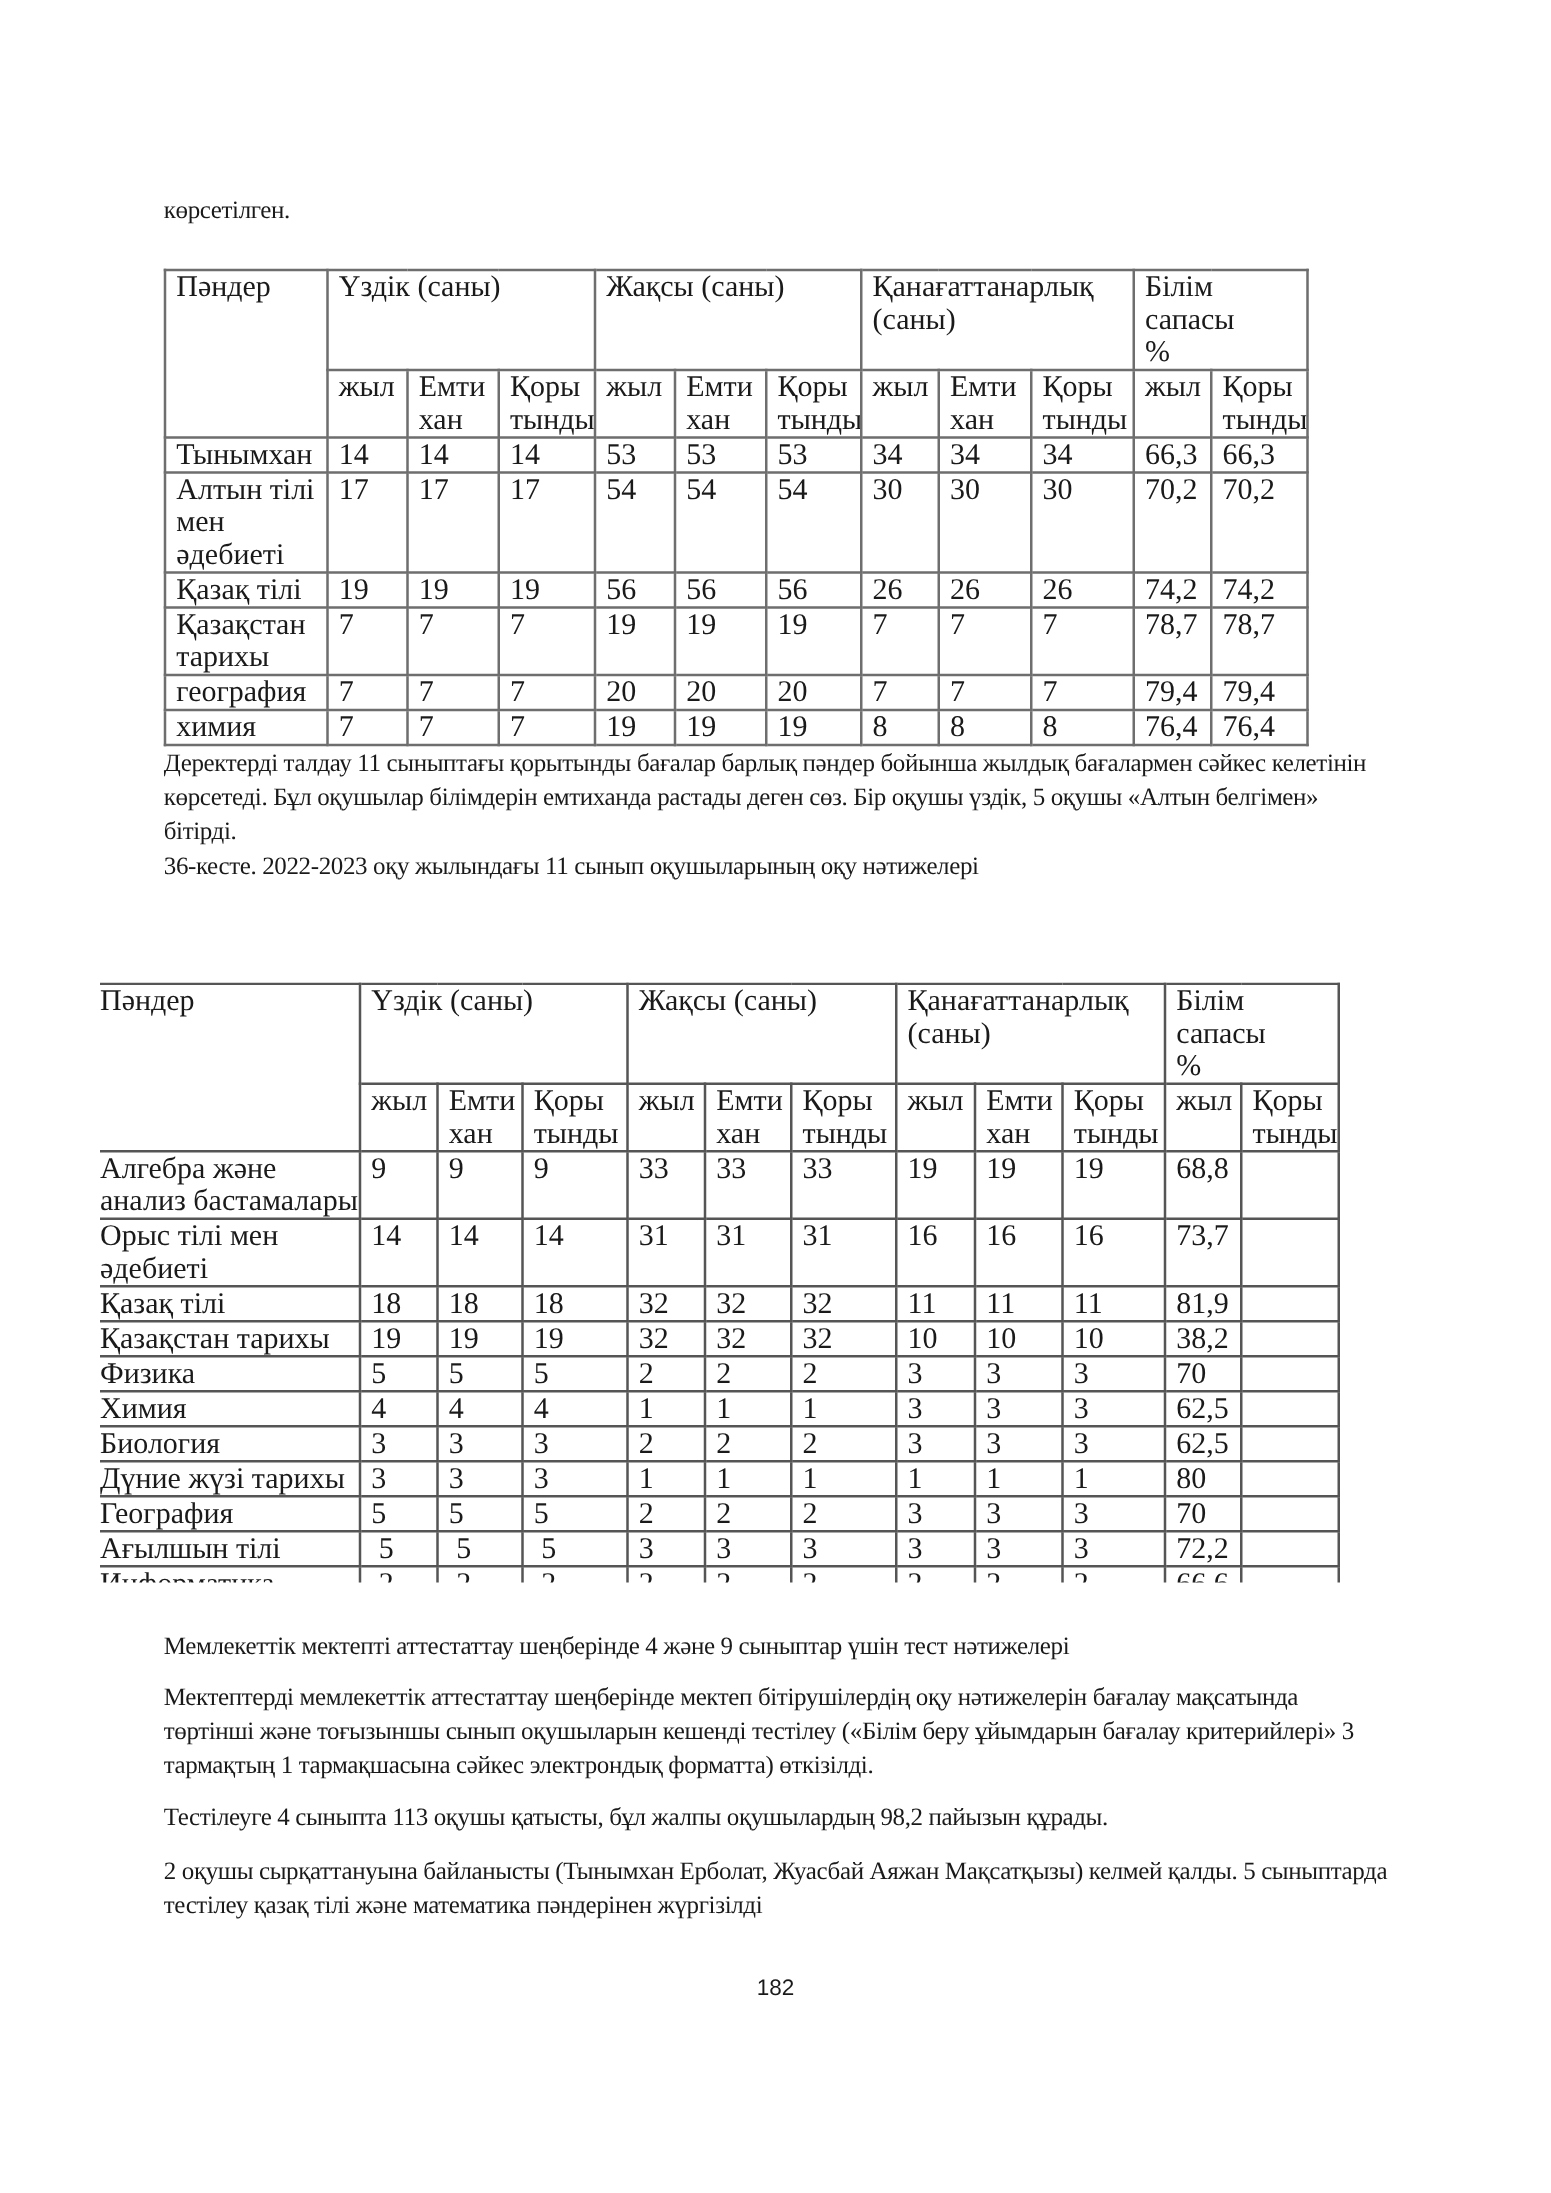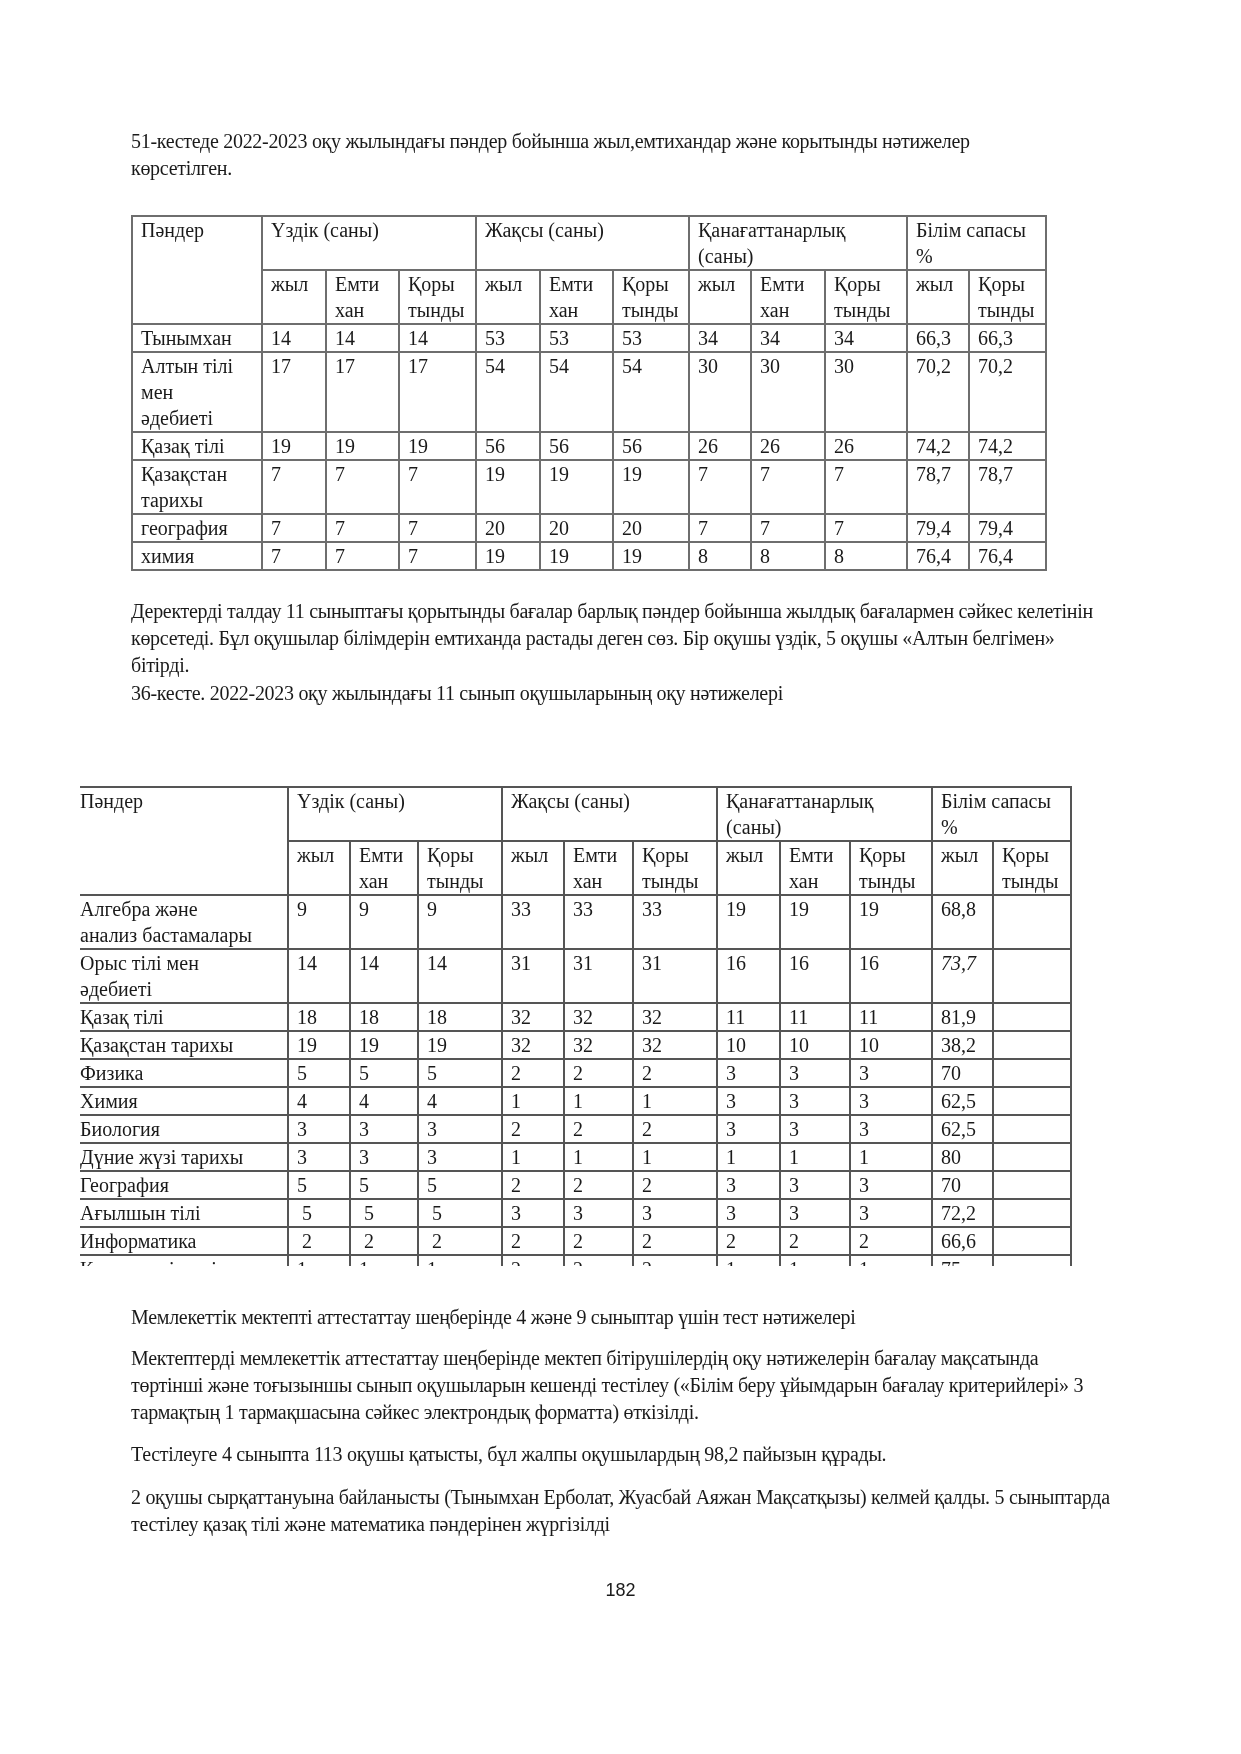--- a/index.html
+++ b/index.html
@@ -1,35 +1,35 @@
 <!DOCTYPE html>
 <html><head>
 <meta charset="utf-8">
 <style>
   html, body { margin: 0; padding: 0; background: #ffffff; }
   body { width: 1241px; height: 1754px; position: relative; overflow: hidden;
          font-family: "Liberation Serif", serif; color: #1a1a1a; }
   .para { position: absolute; left: 131px; width: 980px; font-size: 20px; line-height: 27px;
           letter-spacing: -0.3px; }
   table { position: absolute; border-collapse: collapse; font-family: "Liberation Serif", serif;
-          font-size: 20px; line-height: 26px; table-layout: fixed; }
+          font-size: 24px; line-height: 26px; table-layout: fixed; }
   td { border: 2px solid #6e6e6e; vertical-align: top; padding: 0 0 0 8px; overflow: hidden;
        white-space: pre-line; }
   #t1 { left: 131px; top: 215px; width: 914px; }
   #t2wrap { position: absolute; left: 80px; top: 786px; width: 1000px; height: 480px; overflow: hidden; }
   #t2 { position: static; margin-left: -112px; width: 1104px; }
   #t2 td { border: 2px solid #555; }
   .pagenum { position: absolute; top: 1580px; left: 0; width: 1241px; text-align: center;
              font-family: "Liberation Sans", sans-serif; font-size: 18px; }
 </style>
 </head>
 <body>
 
 <div class="para" style="top:128px;">
-  <span>51-кестеде 2022-2023 оқу жылындағы пәндер бойынша жыл,емтихандар және корытынды нәтижелер</span><br>
+  <br>
   <span>көрсетілген.</span>
 </div>
 
 <table id="t1">
   <colgroup>
     <col style="width:130px">
       <col style="width:64px">
       <col style="width:73px">
       <col style="width:77px">
     <col style="width:64px">
@@ -231,21 +231,21 @@
 әдебиеті</td>
           <td style="white-space: pre;">14</td>
           <td style="white-space: pre;">14</td>
           <td style="white-space: pre;">14</td>
           <td style="white-space: pre;">31</td>
           <td style="white-space: pre;">31</td>
           <td style="white-space: pre;">31</td>
           <td style="white-space: pre;">16</td>
           <td style="white-space: pre;">16</td>
           <td style="white-space: pre;">16</td>
-          <td style="white-space: pre; font-style: italic;">73,7</td>
+          <td style="white-space: pre;">73,7</td>
           <td style="white-space: pre;"></td>
         </tr>
         <tr style="height: 26px;">
           <td style="padding-left: 110px;">Қазақ тілі</td>
           <td style="white-space: pre;">18</td>
           <td style="white-space: pre;">18</td>
           <td style="white-space: pre;">18</td>
           <td style="white-space: pre;">32</td>
           <td style="white-space: pre;">32</td>
           <td style="white-space: pre;">32</td>

